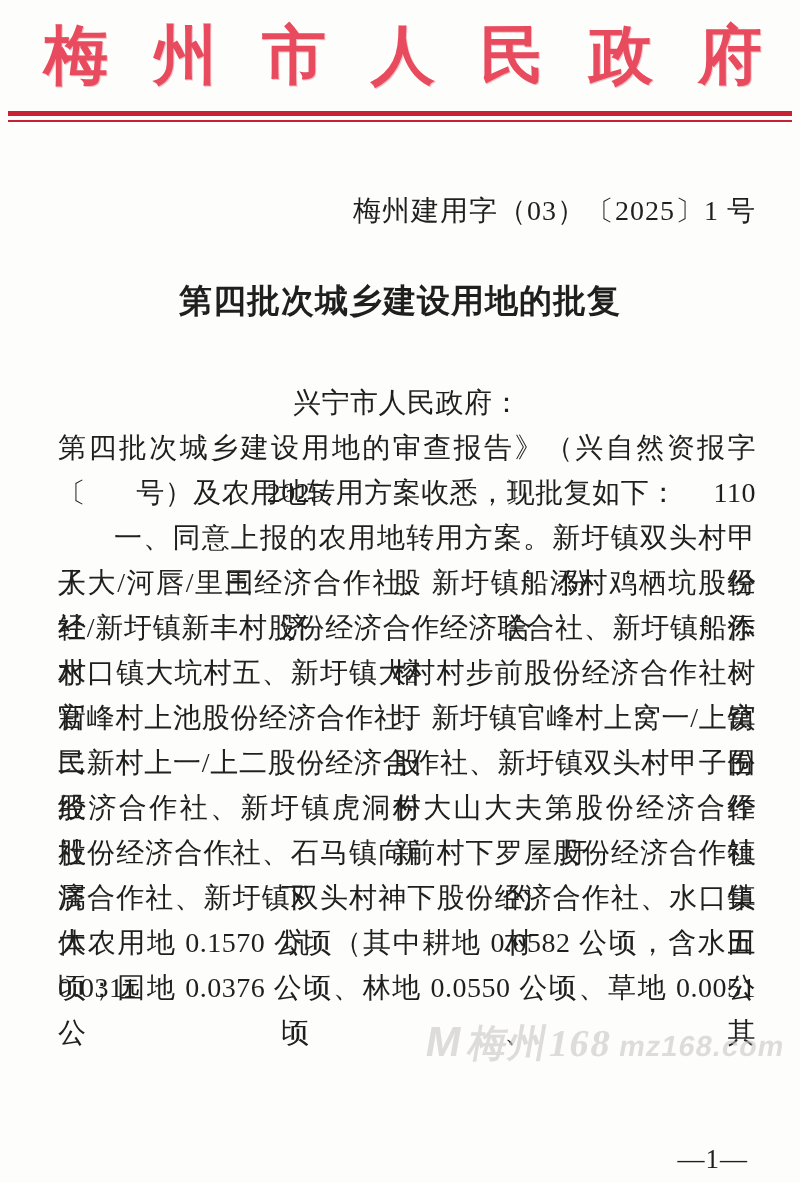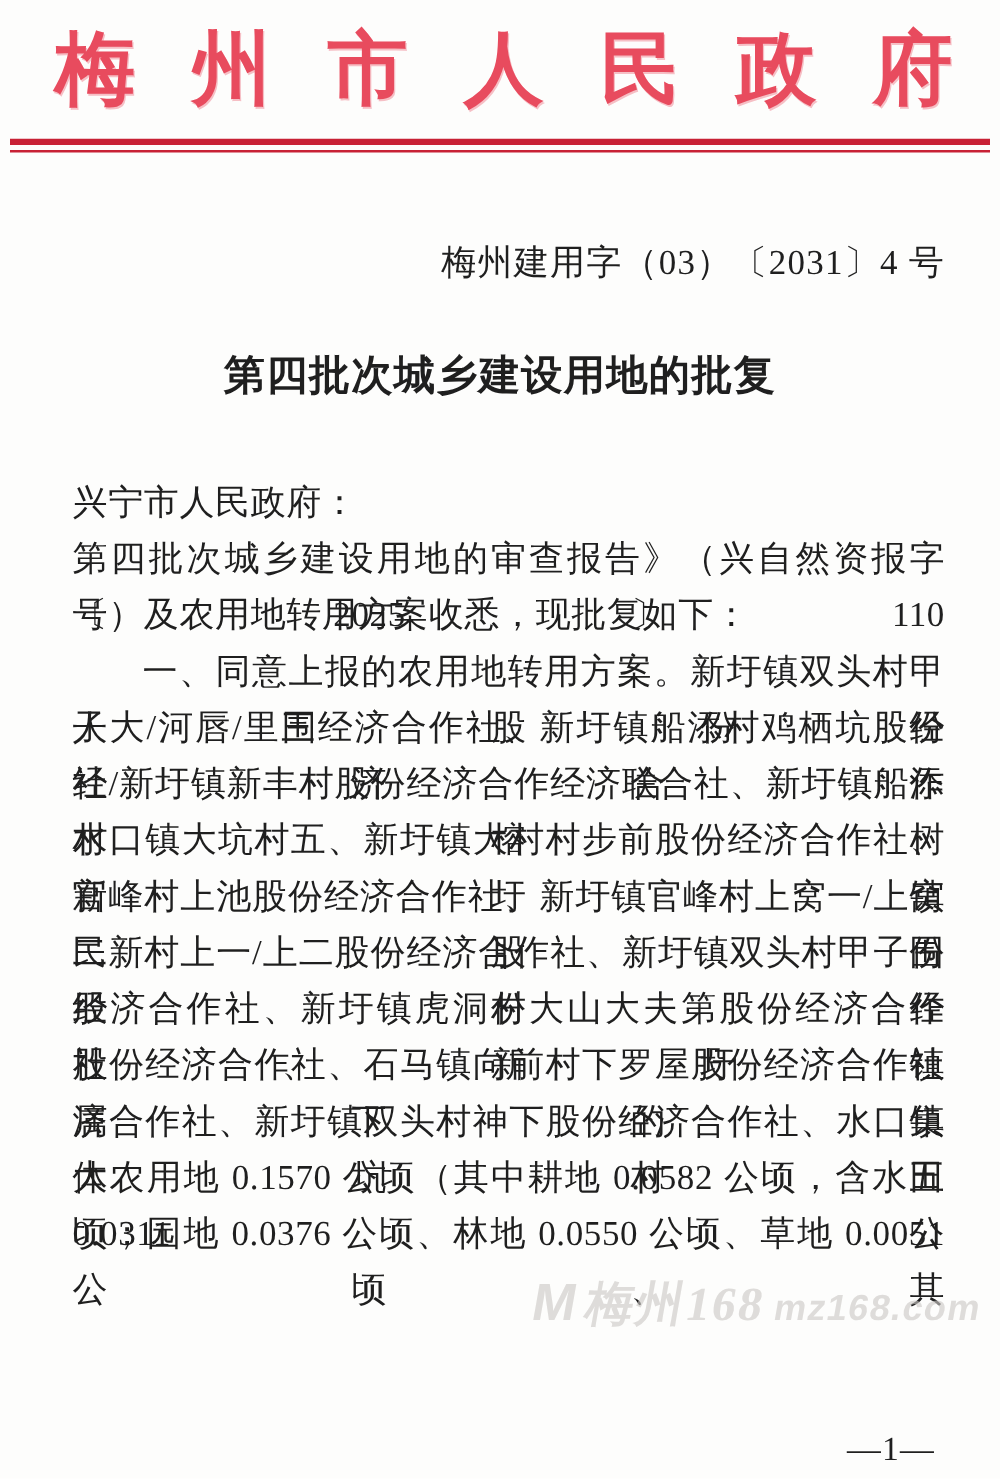--- a/index.html
+++ b/index.html
@@ -58,20 +58,21 @@
   .body-block {
     margin: 56px 44px 0 58px;
   }
   .line {
     margin: 0;
     font-size: 28px;
     line-height: 45px;
     height: 45px;
     letter-spacing: 0.5px;
     white-space: nowrap;
+    text-align: center;
   }
   .line.just {
     white-space: normal;
     text-align: justify;
     text-align-last: justify;
   }
   .line.indent { text-indent: 2em; }
   
   .watermark {
     position: absolute;
@@ -104,21 +105,21 @@
 
 <div class="page">
 
   <div class="gov-header">梅州市人民政府</div>
 
   <div class="sep">
     <div class="sep-thick"></div>
     <div class="sep-thin"></div>
   </div>
 
-  <div class="doc-number">梅州建用字（03）〔2031〕4 号</div>
+  <div class="doc-number">梅州建用字（03）〔2025〕1 号</div>
 
   <div class="doc-title">
     <span class="title-line">第四批次城乡建设用地的批复</span>
   </div>
 
   <div class="body-block">
     <p class="line">兴宁市人民政府：</p>
 
     <p class="line just">第四批次城乡建设用地的审查报告》（兴自然资报字〔2025〕110</p>
     <p class="line">号）及农用地转用方案收悉，现批复如下：</p>

